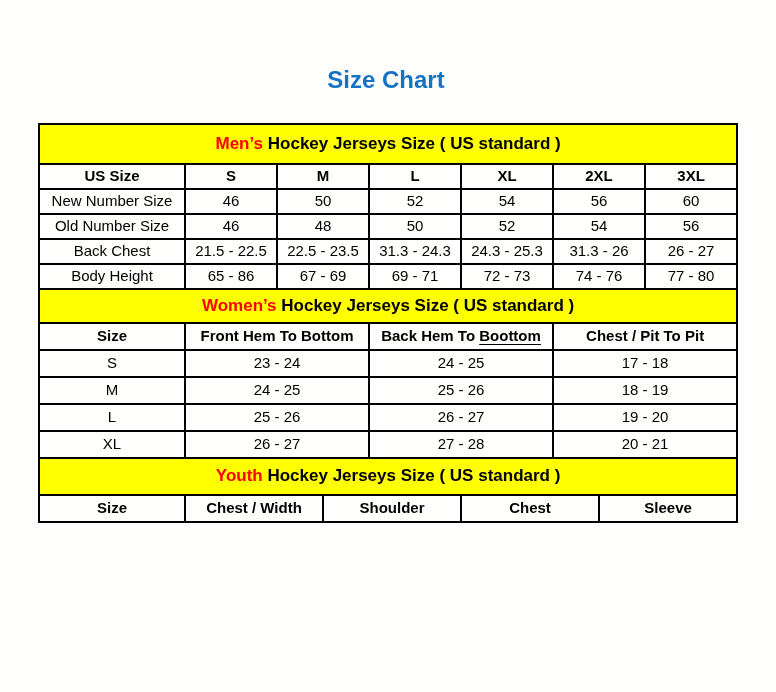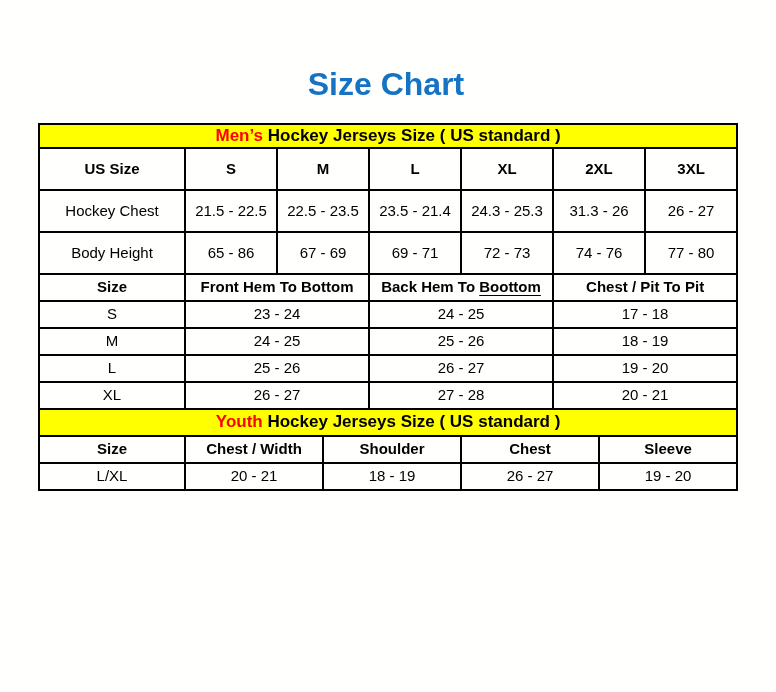--- a/index.html
+++ b/index.html
@@ -15,21 +15,21 @@
     font-family:"Liberation Sans", sans-serif;
     color:#000;
     position:relative;
     overflow:hidden;
   }
   .canvas{position:absolute;inset:0;}
   .page-title{
     position:absolute;
     top:66px;left:0;width:772px;
     text-align:center;
-    font-size:32px;
+    font-size:24px;
     font-weight:700;
     color:var(--title-blue);
     letter-spacing:0px;
   }
   table.size-chart{
     position:absolute;
     left:38px;top:123px;
     width:698px;
     border-collapse:collapse;
     table-layout:fixed;
@@ -44,25 +44,25 @@
     line-height:1.1;
     overflow:hidden;
     white-space:nowrap;
   }
   tr.band td{
     background:var(--band-yellow);
     font-weight:700;
     font-size:17px;
   }
   tr.band .accent{color:var(--accent-red);}
-  tr.band-men{height:24px;padding-left:44px;}
+  tr.band-men{height:40px;padding-left:44px;}
   tr.band-wom{height:34px;}
-  tr.band-yth{height:27px;}
+  tr.band-yth{height:37px;}
   tr.head td{font-weight:700;font-size:15px;}
-  tr.r-men{height:42px;}
+  tr.r-men{height:25px;}
   tr.r-wom{height:27px;}
   tr.r-yth{height:27px;}
   td.lbl-b{font-weight:700;}
   .squiggle{
     text-decoration-line:underline;
     text-decoration-style:wavy;
     text-decoration-color:#E00000;
     text-decoration-thickness:1px;
     text-underline-offset:3px;
     text-decoration:underline;
@@ -88,38 +88,59 @@
       <tr class="head r-men">
         <td>US Size</td>
         <td colspan="2">S</td>
         <td colspan="2">M</td>
         <td colspan="2">L</td>
         <td colspan="2">XL</td>
         <td colspan="2">2XL</td>
         <td colspan="2">3XL</td>
       </tr>
       <tr class="r-men">
-        <td>Hockey Chest</td>
+        <td>New Number Size</td>
+        <td colspan="2">46</td>
+        <td colspan="2">50</td>
+        <td colspan="2">52</td>
+        <td colspan="2">54</td>
+        <td colspan="2">56</td>
+        <td colspan="2">60</td>
+      </tr>
+      <tr class="r-men">
+        <td>Old Number Size</td>
+        <td colspan="2">46</td>
+        <td colspan="2">48</td>
+        <td colspan="2">50</td>
+        <td colspan="2">52</td>
+        <td colspan="2">54</td>
+        <td colspan="2">56</td>
+      </tr>
+      <tr class="r-men">
+        <td>Back Chest</td>
         <td colspan="2">21.5 - 22.5</td>
         <td colspan="2">22.5 - 23.5</td>
-        <td colspan="2">23.5 - 21.4</td>
+        <td colspan="2">31.3 - 24.3</td>
         <td colspan="2">24.3 - 25.3</td>
         <td colspan="2">31.3 - 26</td>
         <td colspan="2">26 - 27</td>
       </tr>
       <tr class="r-men">
         <td>Body Height</td>
         <td colspan="2">65 - 86</td>
         <td colspan="2">67 - 69</td>
         <td colspan="2">69 - 71</td>
         <td colspan="2">72 - 73</td>
         <td colspan="2">74 - 76</td>
         <td colspan="2">77 - 80</td>
       </tr>
 
+      <tr class="band band-wom">
+        <td colspan="13"><span class="accent">Women’s</span><span> Hockey Jerseys Size ( US standard )</span></td>
+      </tr>
       <tr class="head r-wom">
         <td>Size</td>
         <td colspan="4">Front Hem To Bottom</td>
         <td colspan="4"><span>Back Hem To </span><span class="squiggle">Boottom</span></td>
         <td colspan="4">Chest / Pit To Pit</td>
       </tr>
       <tr class="r-wom">
         <td class="lbl-b">S</td>
         <td colspan="4">23 - 24</td>
         <td colspan="4">24 - 25</td>
@@ -147,23 +168,16 @@
       <tr class="band band-yth">
         <td colspan="13"><span class="accent">Youth</span><span> Hockey Jerseys Size ( US standard )</span></td>
       </tr>
       <tr class="head r-yth">
         <td>Size</td>
         <td colspan="3">Chest / Width</td>
         <td colspan="3">Shoulder</td>
         <td colspan="3">Chest</td>
         <td colspan="3">Sleeve</td>
       </tr>
-      <tr class="r-yth">
-        <td class="lbl-b">L/XL</td>
-        <td colspan="3">20 - 21</td>
-        <td colspan="3">18 - 19</td>
-        <td colspan="3">26 - 27</td>
-        <td colspan="3">19 - 20</td>
-      </tr>
 
     </tbody>
   </table>
 </div>
 
 </body></html>

